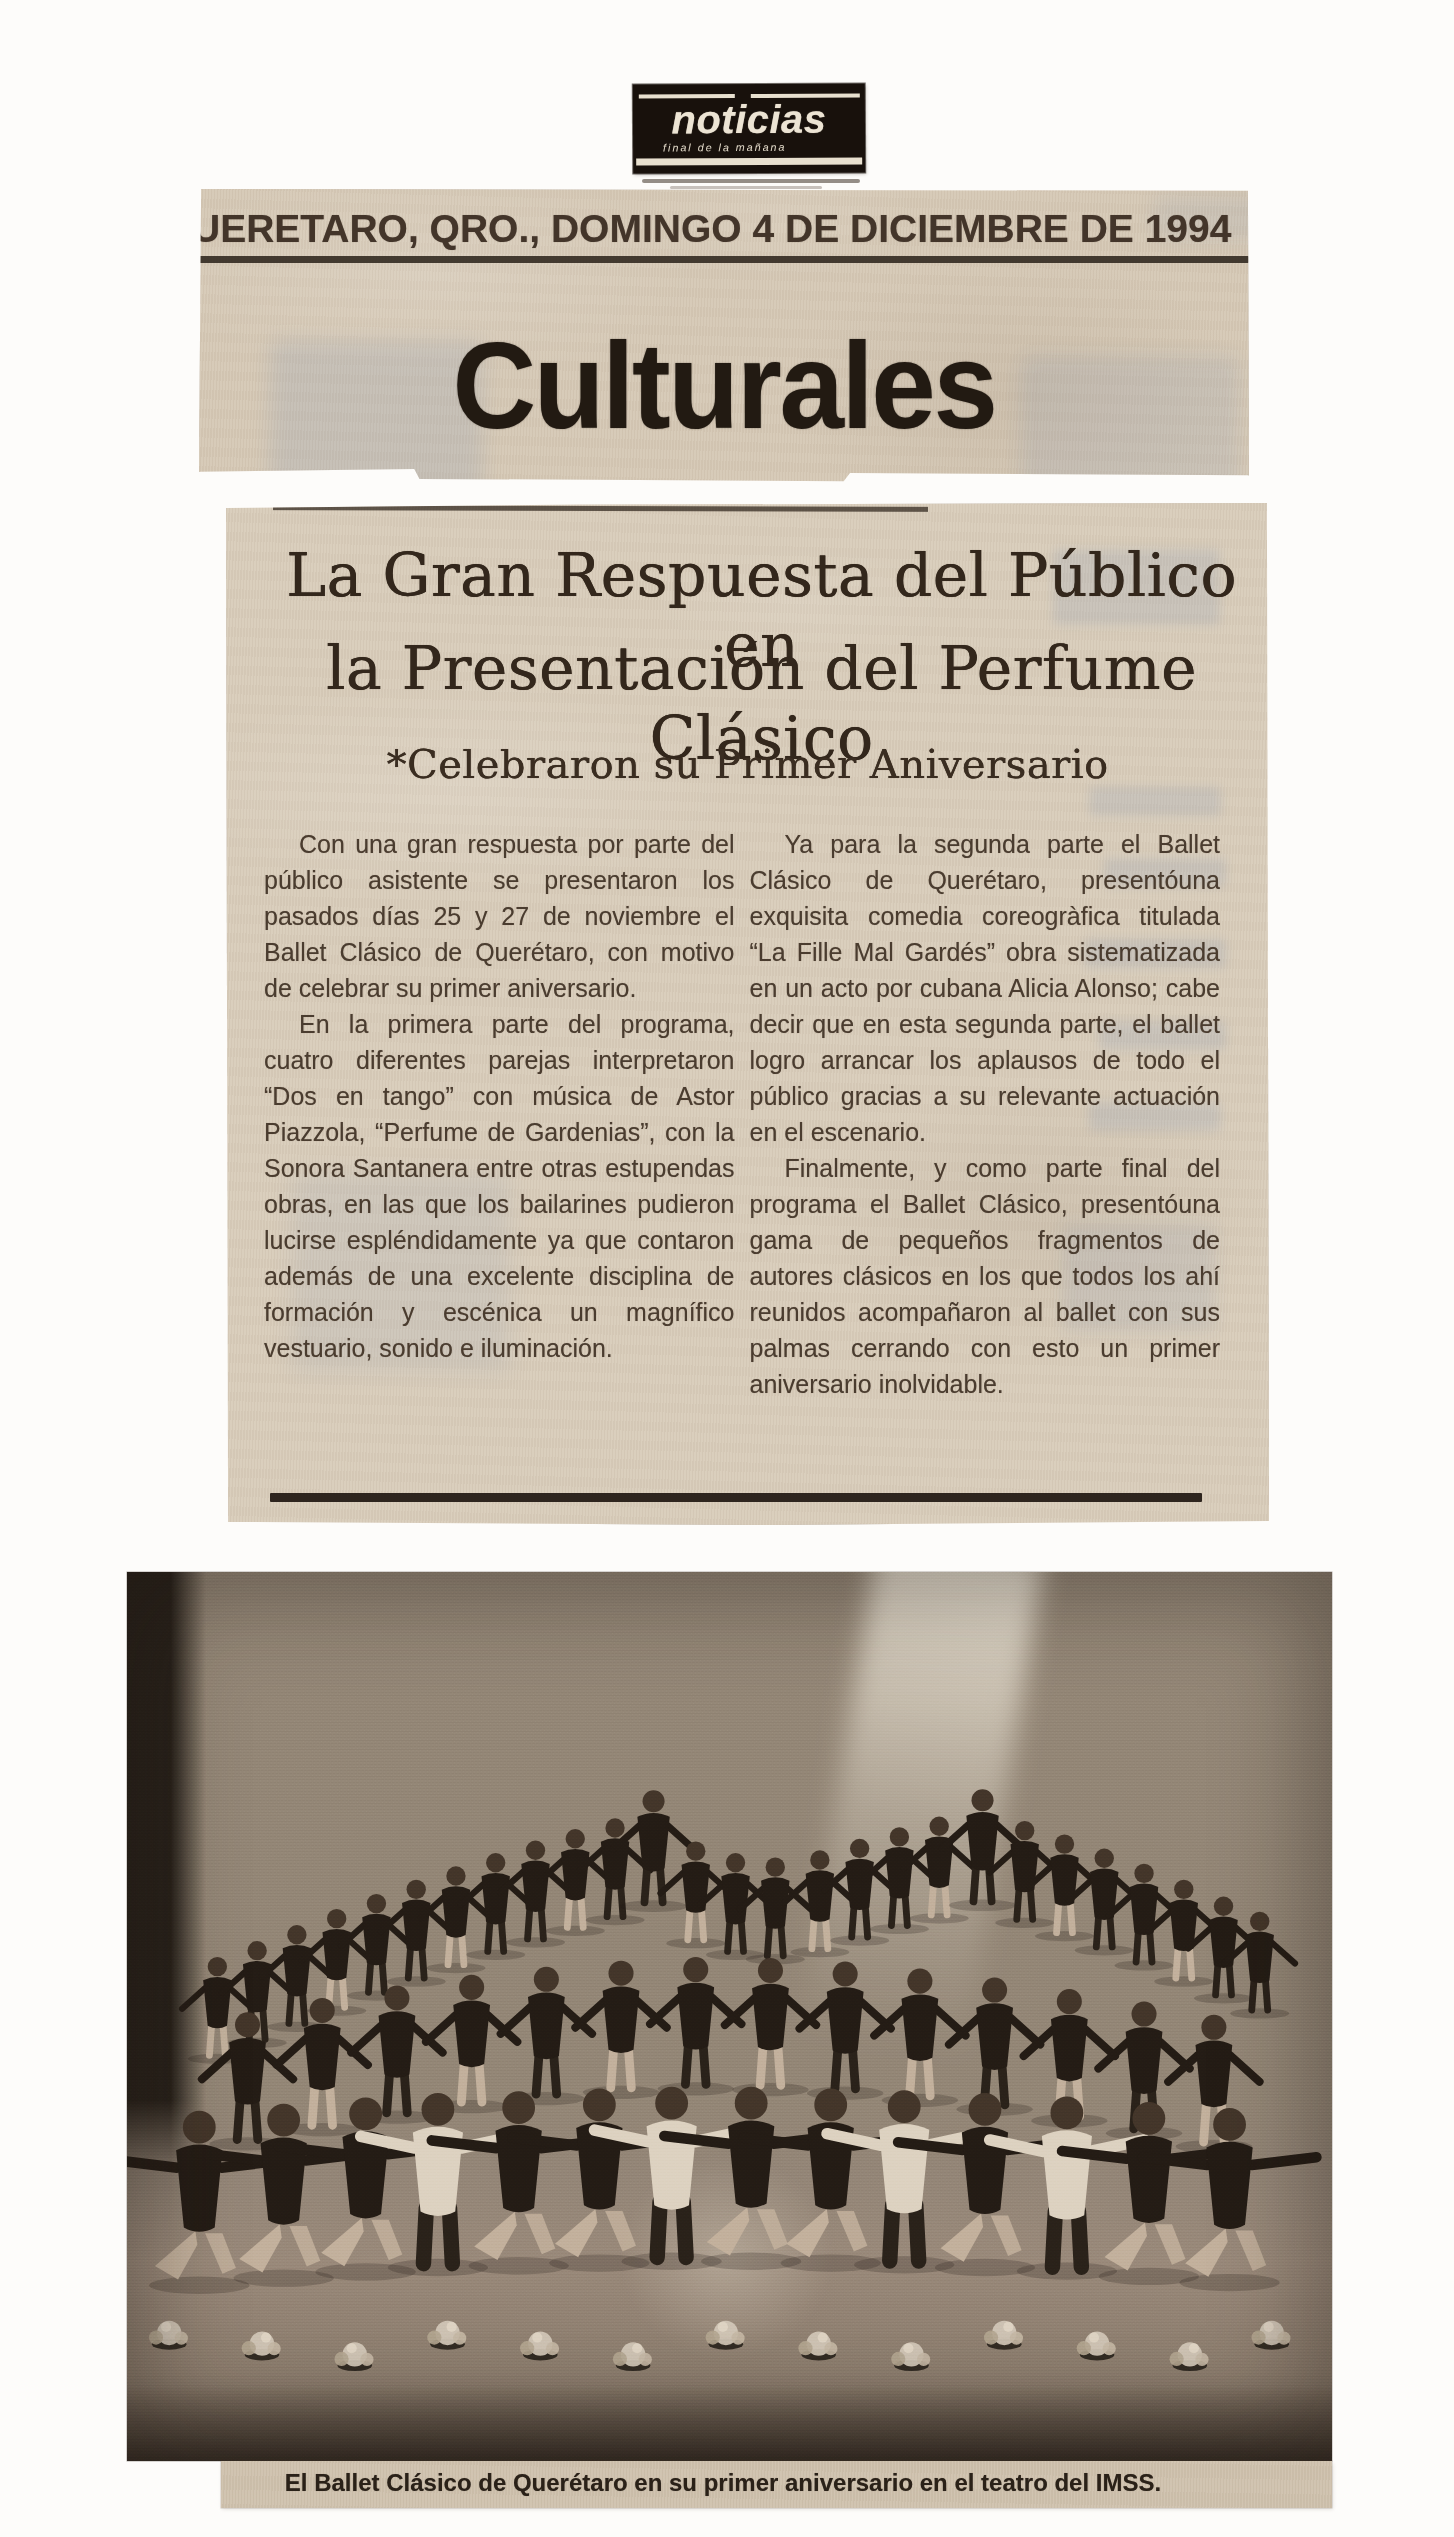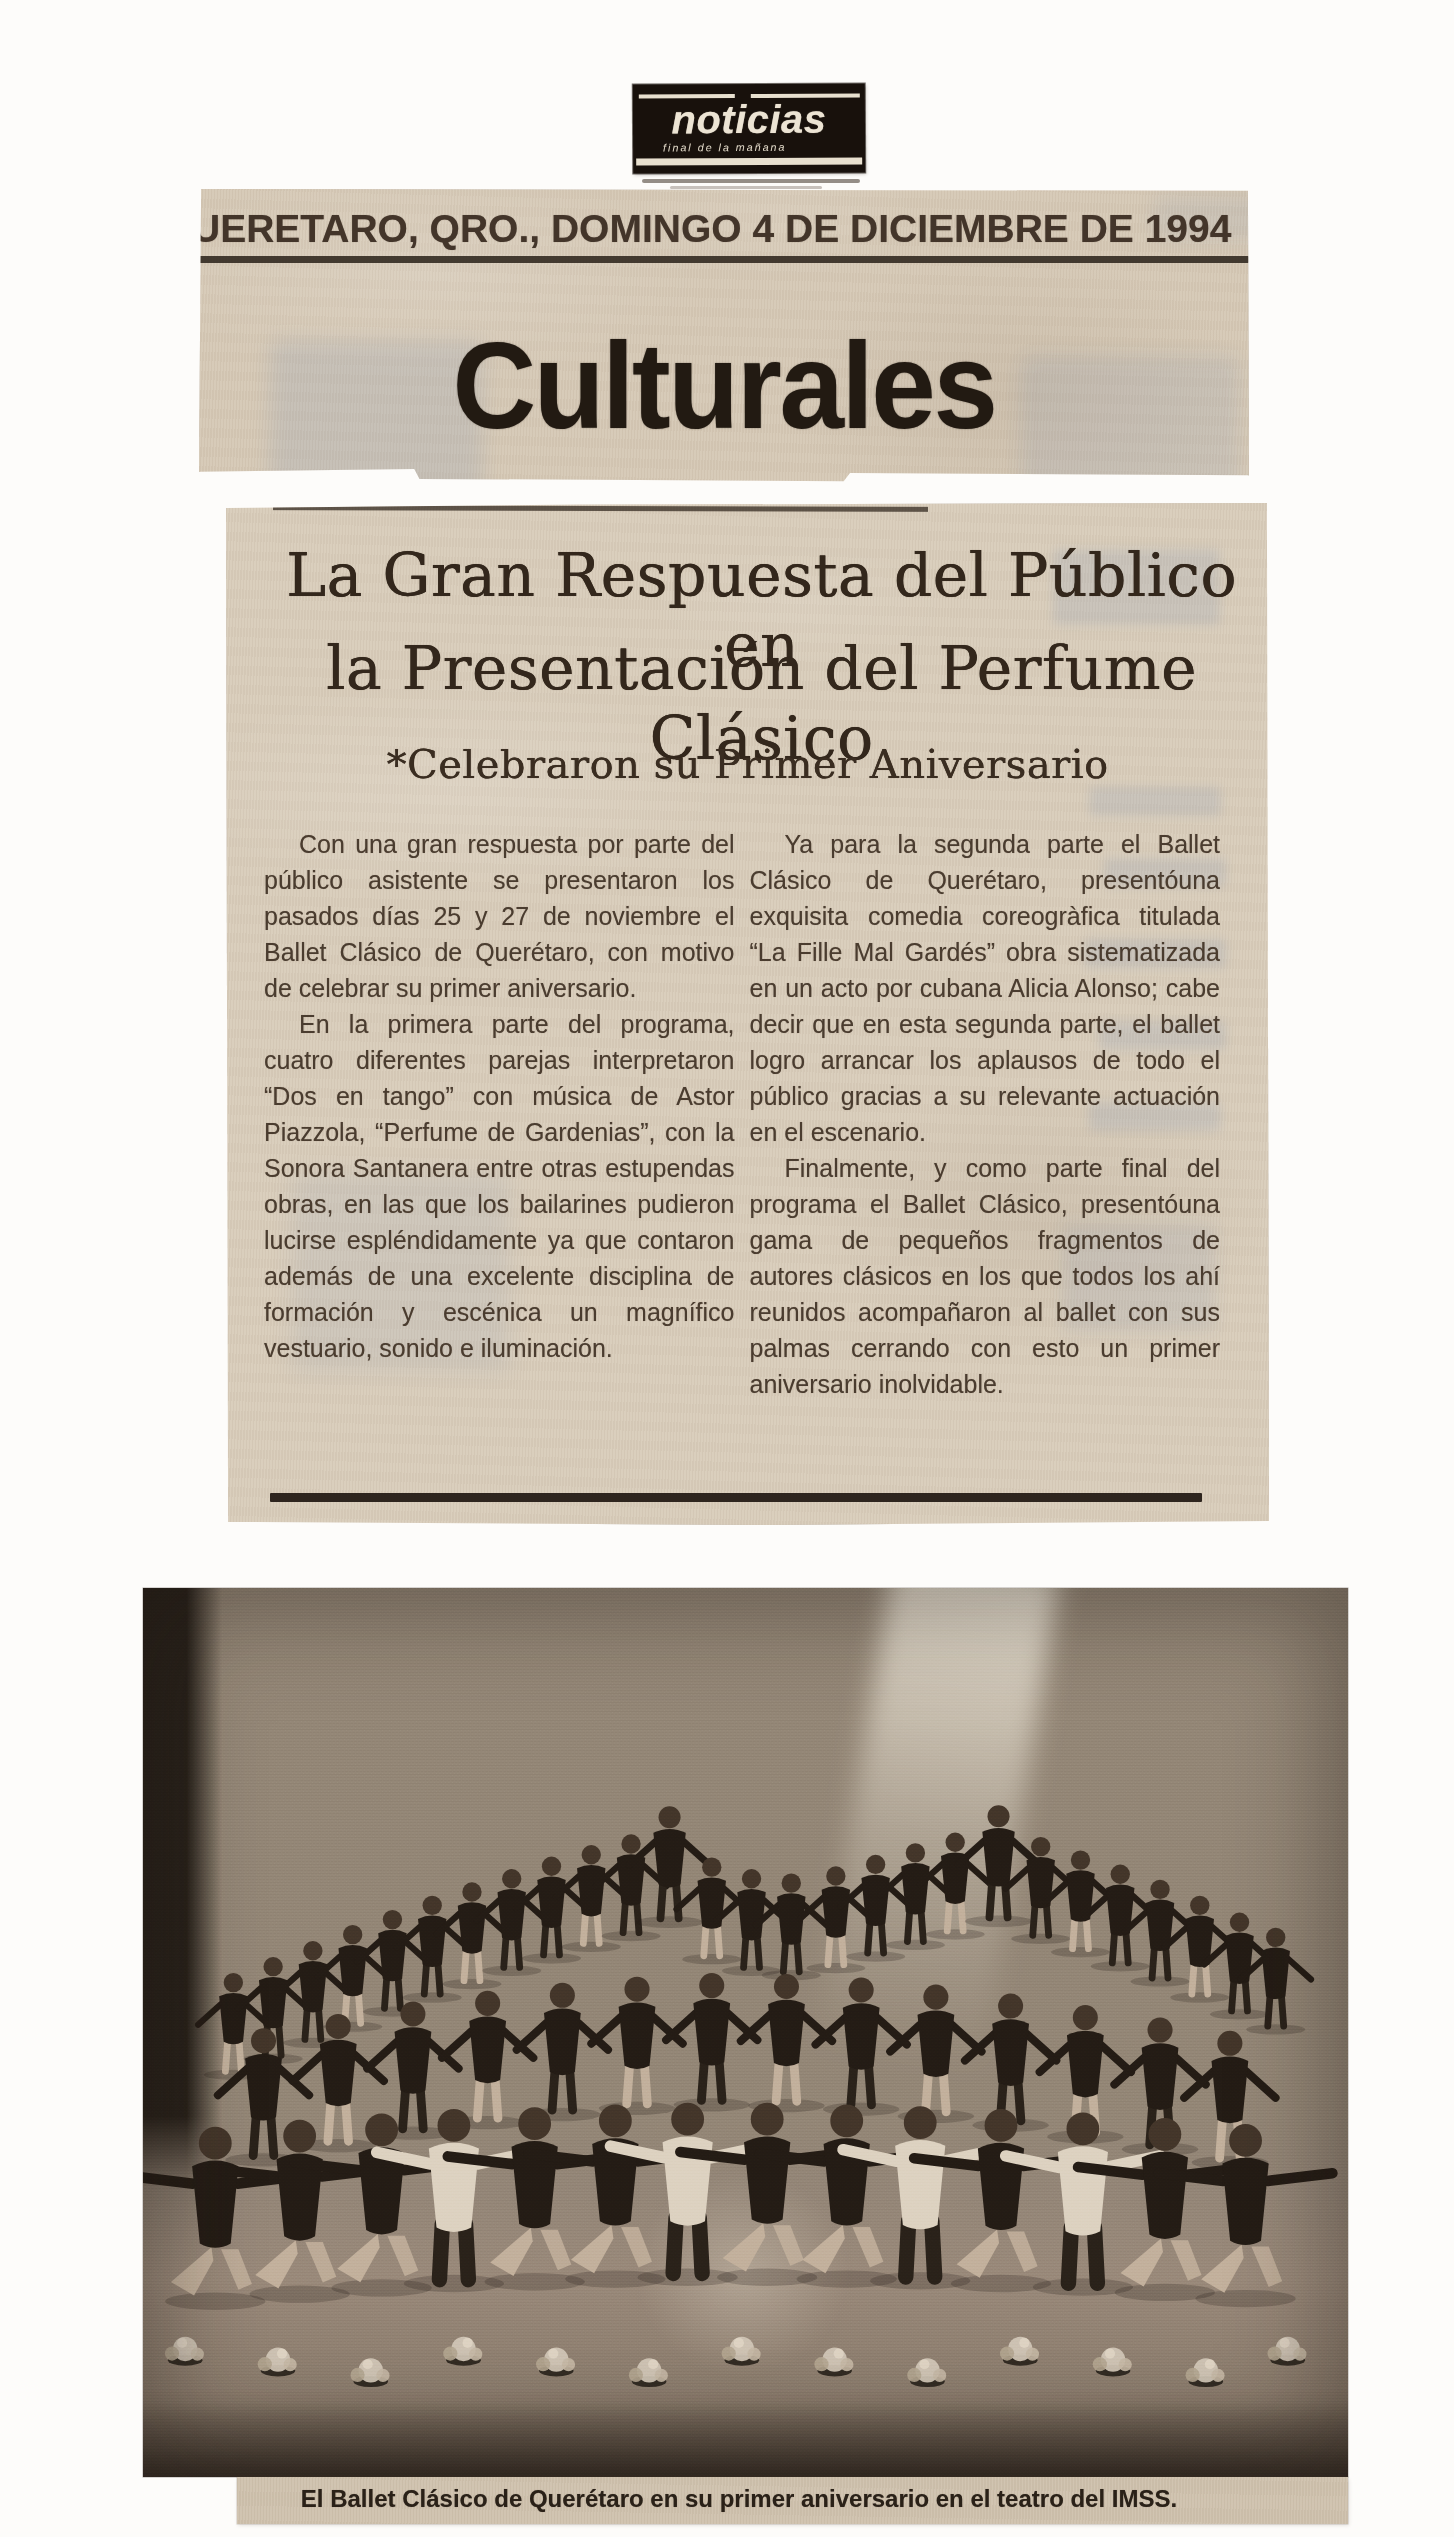--- a/index.html
+++ b/index.html
@@ -77,21 +77,21 @@
   .bleed.b1{left:827px;top:46px;width:167px;height:76px;}
   .bleed.b2{left:863px;top:284px;width:132px;height:29px;}
   .bleed.b3{left:878px;top:355px;width:122px;height:29px;}
   .bleed.b4{left:858px;top:436px;width:142px;height:29px;}
   .bleed.b5{left:873px;top:518px;width:127px;height:29px;}
   .bleed.b6{left:863px;top:599px;width:132px;height:29px;}
   .bleed.b7{left:66px;top:670px;width:218px;height:198px;opacity:.7;filter:blur(11px);}
   .bleed.b8{left:837px;top:721px;width:152px;height:107px;opacity:.8;filter:blur(8px);}
 
   
-  .photo-fig{left:127px;top:1572px;width:1205px;height:937px;margin:16px;}
+  .photo-fig{left:127px;top:1572px;width:1205px;height:937px;margin:0;}
   .photo{position:absolute;left:0;top:0;width:1205px;height:889px;overflow:hidden;
          box-shadow:0 0 0 0.5px rgba(60,50,40,.4);}
   .photo > div{position:absolute;}
   .wall{inset:0;
     background:
       radial-gradient(ellipse 482px 365px at 72% 4%, rgba(240,232,218,.8), rgba(240,232,218,0) 62%),
       radial-gradient(ellipse 761px 482px at 86% 22%, rgba(208,197,182,.5), transparent 65%),
       radial-gradient(ellipse 457px 355px at 8% 10%, rgba(52,43,36,.45), transparent 65%),
       linear-gradient(100deg,#6e635a 0%,#857a6e 30%,#97then 0%,#978a7d 55%,#a0938762 0%,#a09386 75%,#948878 100%);
     background-color:#948777;}

